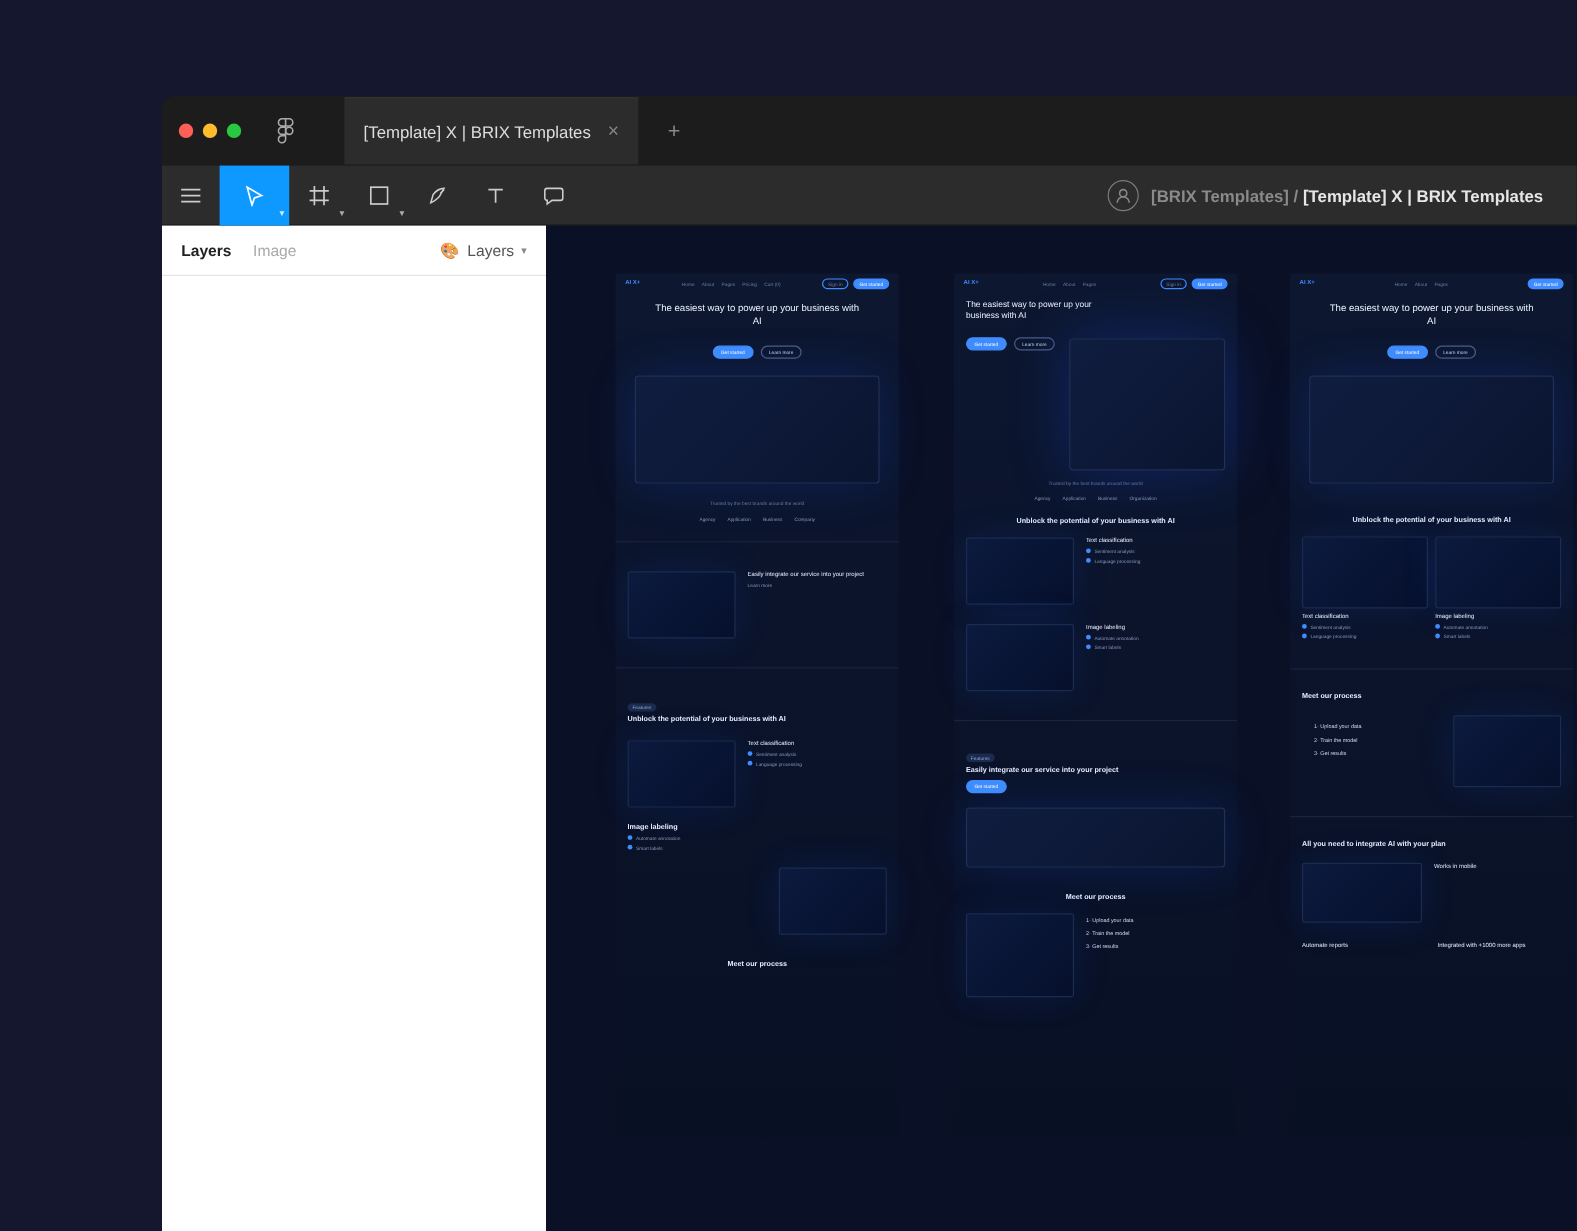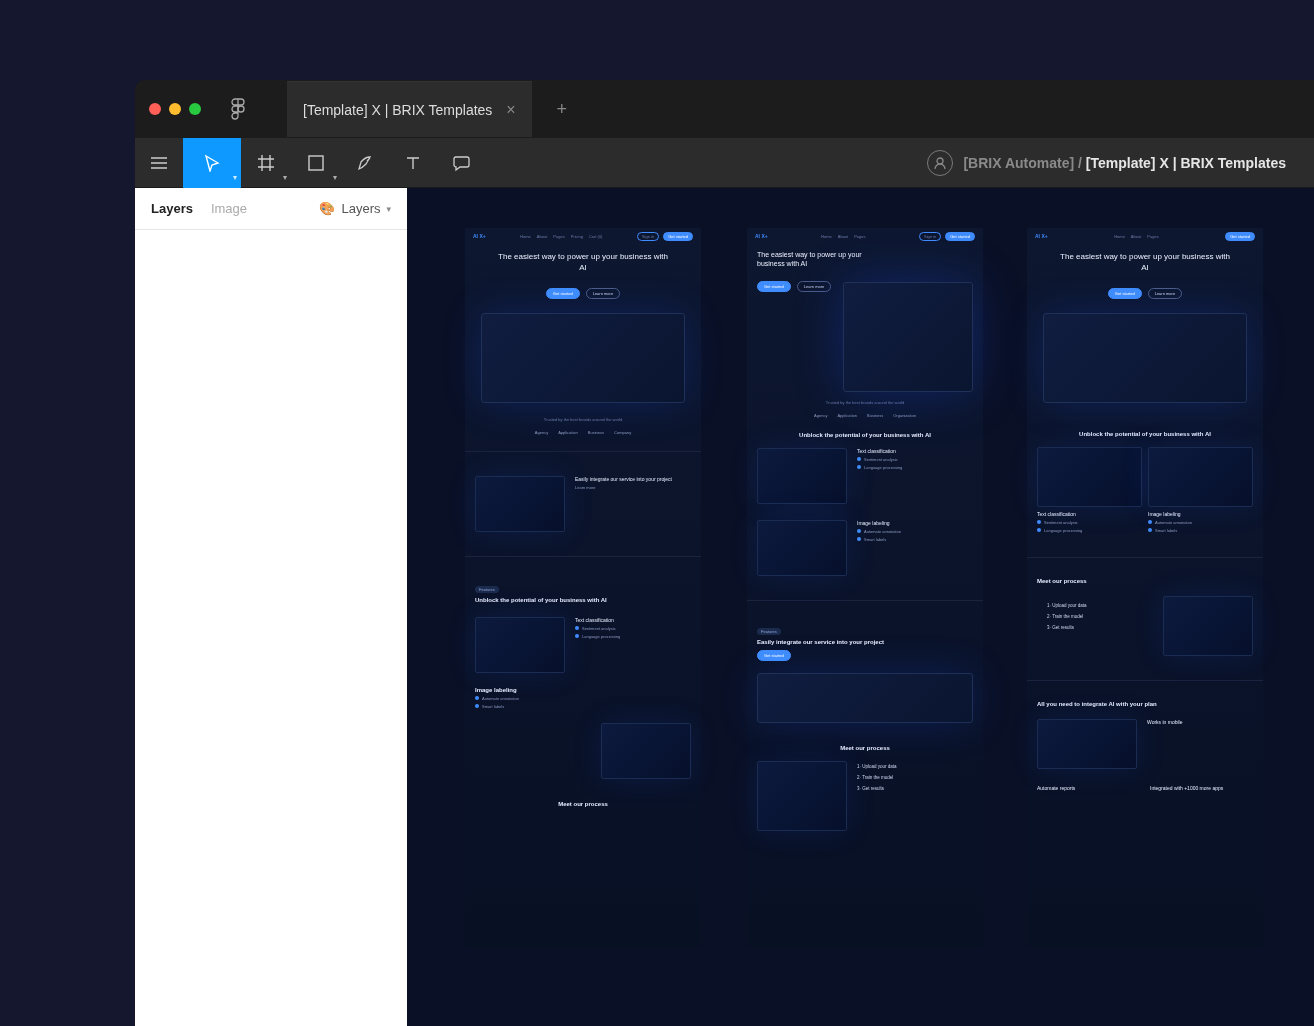--- a/index.html
+++ b/index.html
@@ -86,21 +86,21 @@
       border: 1.5px solid #7a7a7a;
       display: flex; align-items: center; justify-content: center;
       color: #999;
     }
     .main {
       flex: 1;
       display: flex;
       min-height: 0;
     }
     .sidebar {
-      width: 272px;
+      width: 320px;
       background: #fff;
       color: #333;
       display: flex;
       flex-direction: column;
     }
     .side-tabs {
       height: 42px;
       display: flex;
       align-items: center;
       padding: 0 16px;
@@ -272,21 +272,21 @@
     </div>
 
     <div class="crumb">
       <span class="avatar">
         <svg width="14" height="14">
             <circle cx="7" cy="5" r="3" fill="none" stroke="#888" stroke-width="1.3"></circle>
             <path d="M2 13 a5 5 0 0 1 10 0" fill="none" stroke="#888" stroke-width="1.3"></path>
           </svg>
       </span>
       <span>
-        <span class="team">[BRIX Automate] /</span>
+        <span class="team">[BRIX Templates] /</span>
         <span class="title">[Template] X | BRIX Templates</span>
       </span>
     </div>
   </div>
 
   <div class="main">
     <div class="sidebar">
       <div class="side-tabs">
         <div class="side-tab active">Layers</div>
         <div class="side-tab">Image</div>

